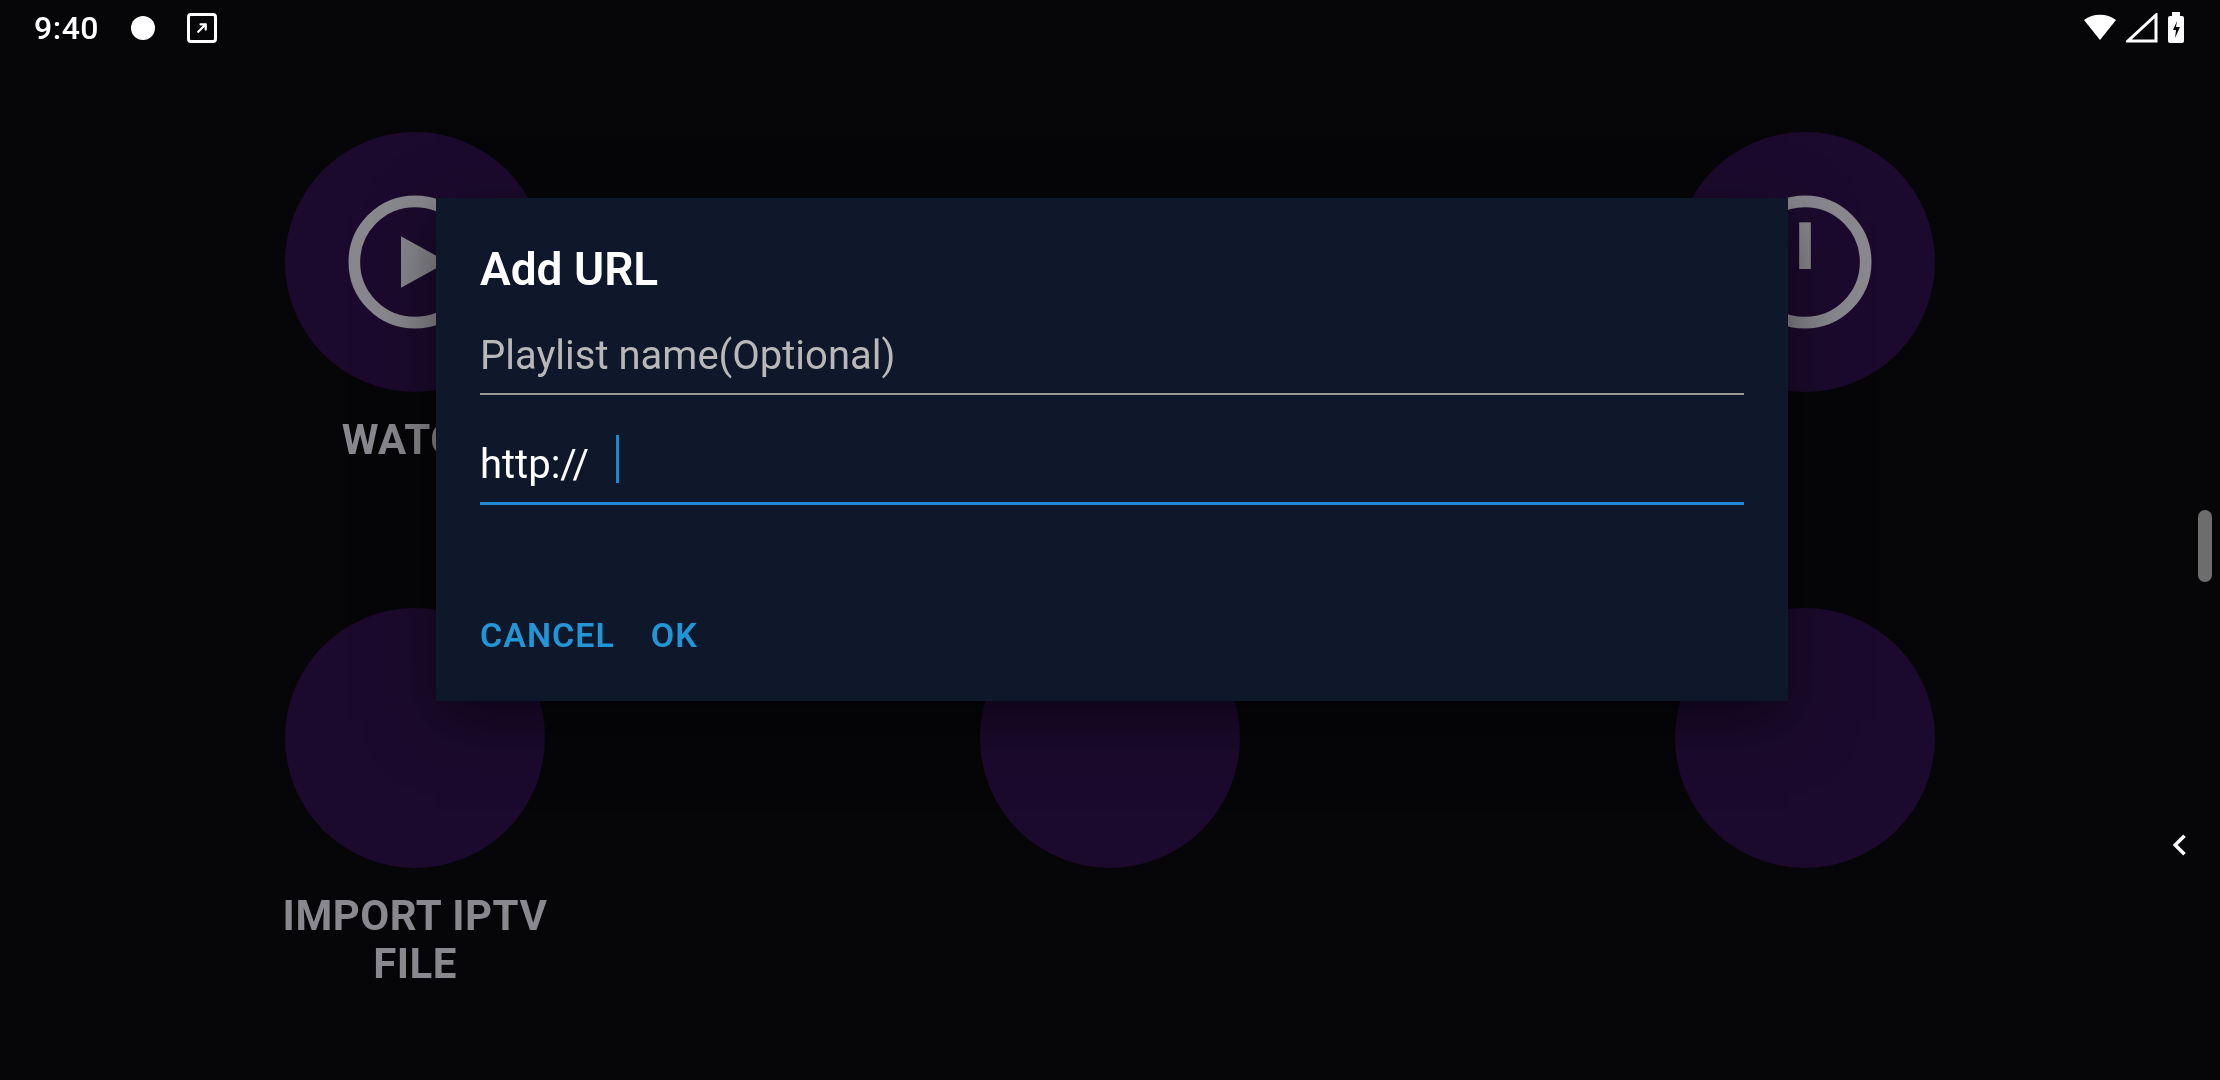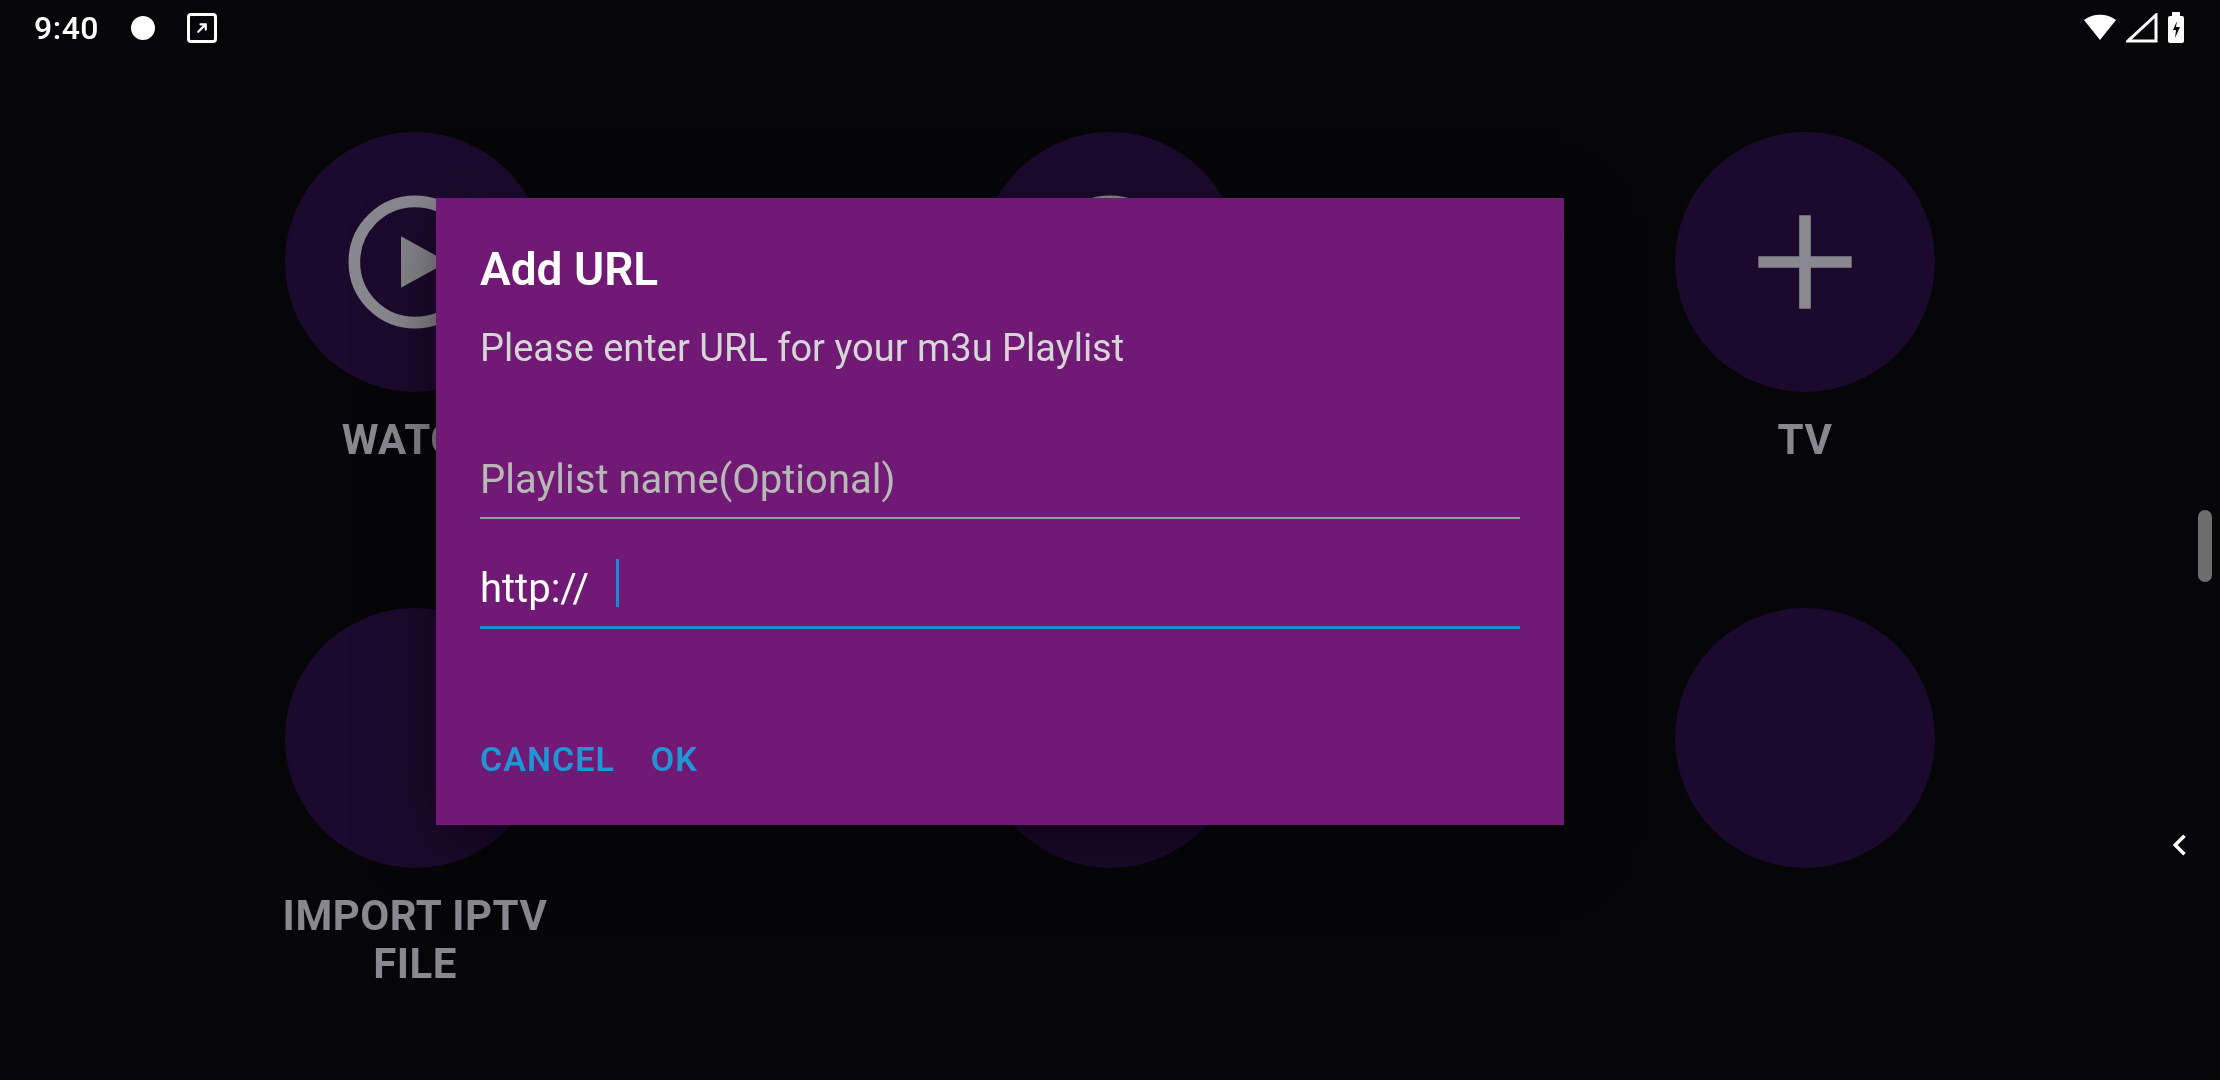--- a/index.html
+++ b/index.html
@@ -88,22 +88,22 @@
   }
   .nav-back svg { width: 28px; height: 28px; stroke: #fff; stroke-width: 3; fill: none; }
 
   
   .scrim {
     position: absolute; inset: 0;
   }
   .dialog {
     position: absolute;
     left: 436px; top: 198px;
-    width: 1128px;
-    background: #701a75;
+    width: 1352px;
+    background: #0f172a;
     padding: 44px 44px 22px 44px;
     box-shadow: 0 20px 60px rgba(0,0,0,0.5);
   }
   .dialog-title {
     font-size: 46px;
     font-weight: 600;
     color: #fff;
     margin-bottom: 30px;
   }
   .dialog-subtitle {
@@ -206,29 +206,20 @@
     </div>
     <div class="tile">
       <div class="tile-circle">
           <svg viewBox="0 0 120 120">
             <circle cx="60" cy="60" r="52"></circle>
             <line x1="60" y1="26" x2="60" y2="66"></line>
           </svg>
         </div>
       <div class="tile-label"></div>
     </div>
-    <div class="tile">
-      <div class="tile-circle">
-          <svg viewBox="0 0 120 120">
-            <line x1="60" y1="20" x2="60" y2="100"></line>
-            <line x1="20" y1="60" x2="100" y2="60"></line>
-          </svg>
-        </div>
-      <div class="tile-label">TV</div>
-    </div>
   </div>
   <div class="tile-row">
     <div class="tile">
       <div class="tile-circle"></div>
       <div class="tile-label">IMPORT IPTV FILE</div>
     </div>
     <div class="tile">
       <div class="tile-circle"></div>
     </div>
     <div class="tile">
@@ -240,21 +231,20 @@
 <div class="scroll-handle"></div>
 <div class="nav-back">
   <svg viewBox="0 0 24 24">
       <polyline points="15 4 7 12 15 20"></polyline>
     </svg>
 </div>
 
 <div class="scrim"></div>
 <div class="dialog">
   <div class="dialog-title">Add URL</div>
-  <div class="dialog-subtitle">Please enter URL for your m3u Playlist</div>
 
   <div class="field" style="margin-bottom:40px;">
     <input type="text" placeholder="Playlist name(Optional)" style="">
   </div>
 
   <div class="field focused">
     <input type="text" value="http://" style="">
     <span class="cursor"></span>
   </div>
 

